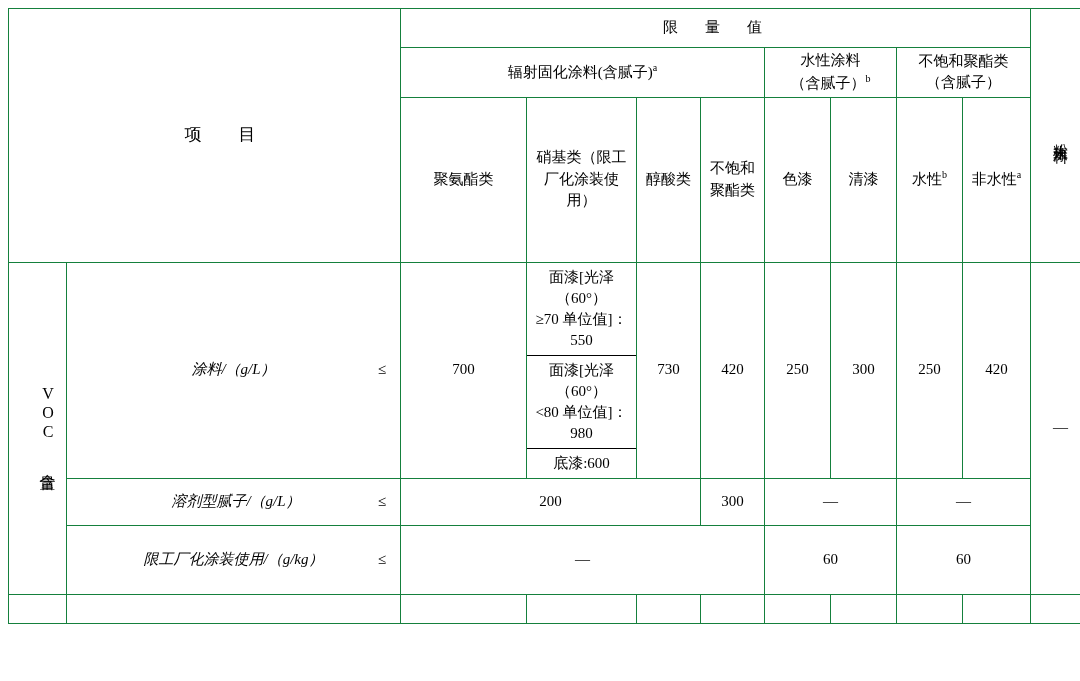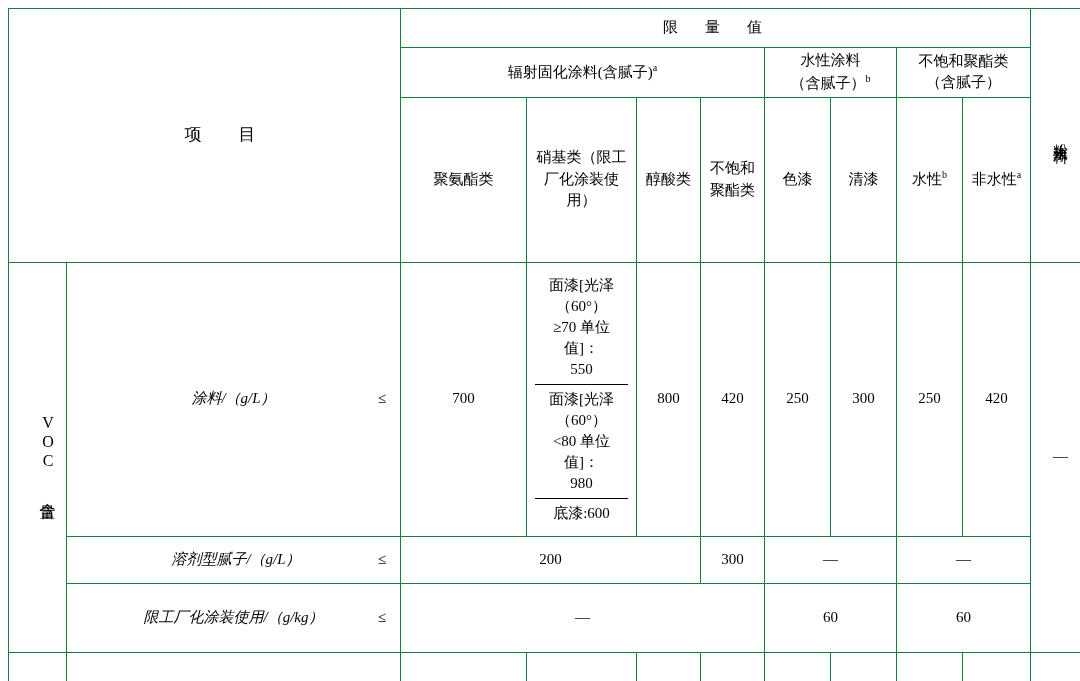--- a/index.html
+++ b/index.html
@@ -172,40 +172,40 @@
 
     <tr>
       <td rowspan="3">
         <span class="vert voc-label">VOC 含量</span>
       </td>
       <td class="cell-left" style="position:relative;">
         <span>涂料/（g/L）</span>
         <span style="position:absolute; right:14px;">≤</span>
       </td>
       <td>700</td>
-      <td style="padding:8px;font-family:Liberation Serif, serif;">
+      <td style="padding:0;font-family:Liberation Serif, serif;">
         <div class="stack">
           <div class="srow">
             <div>面漆[光泽</div>
             <div>（60°）</div>
             <div>≥70 单位值]：</div>
             <div>550</div>
           </div>
           <div class="srow">
             <div>面漆[光泽</div>
             <div>（60°）</div>
             <div>&lt;80 单位值]：</div>
             <div>980</div>
           </div>
           <div class="srow">
             <div>底漆:600</div>
           </div>
         </div>
       </td>
-      <td>800</td>
+      <td>730</td>
       <td>420</td>
       <td>250</td>
       <td>300</td>
       <td>250</td>
       <td>420</td>
       <td rowspan="3" class="dash">—</td>
     </tr>
 
     <tr>
       <td class="cell-left" style="position:relative; height:42px;padding-left:8px;">

